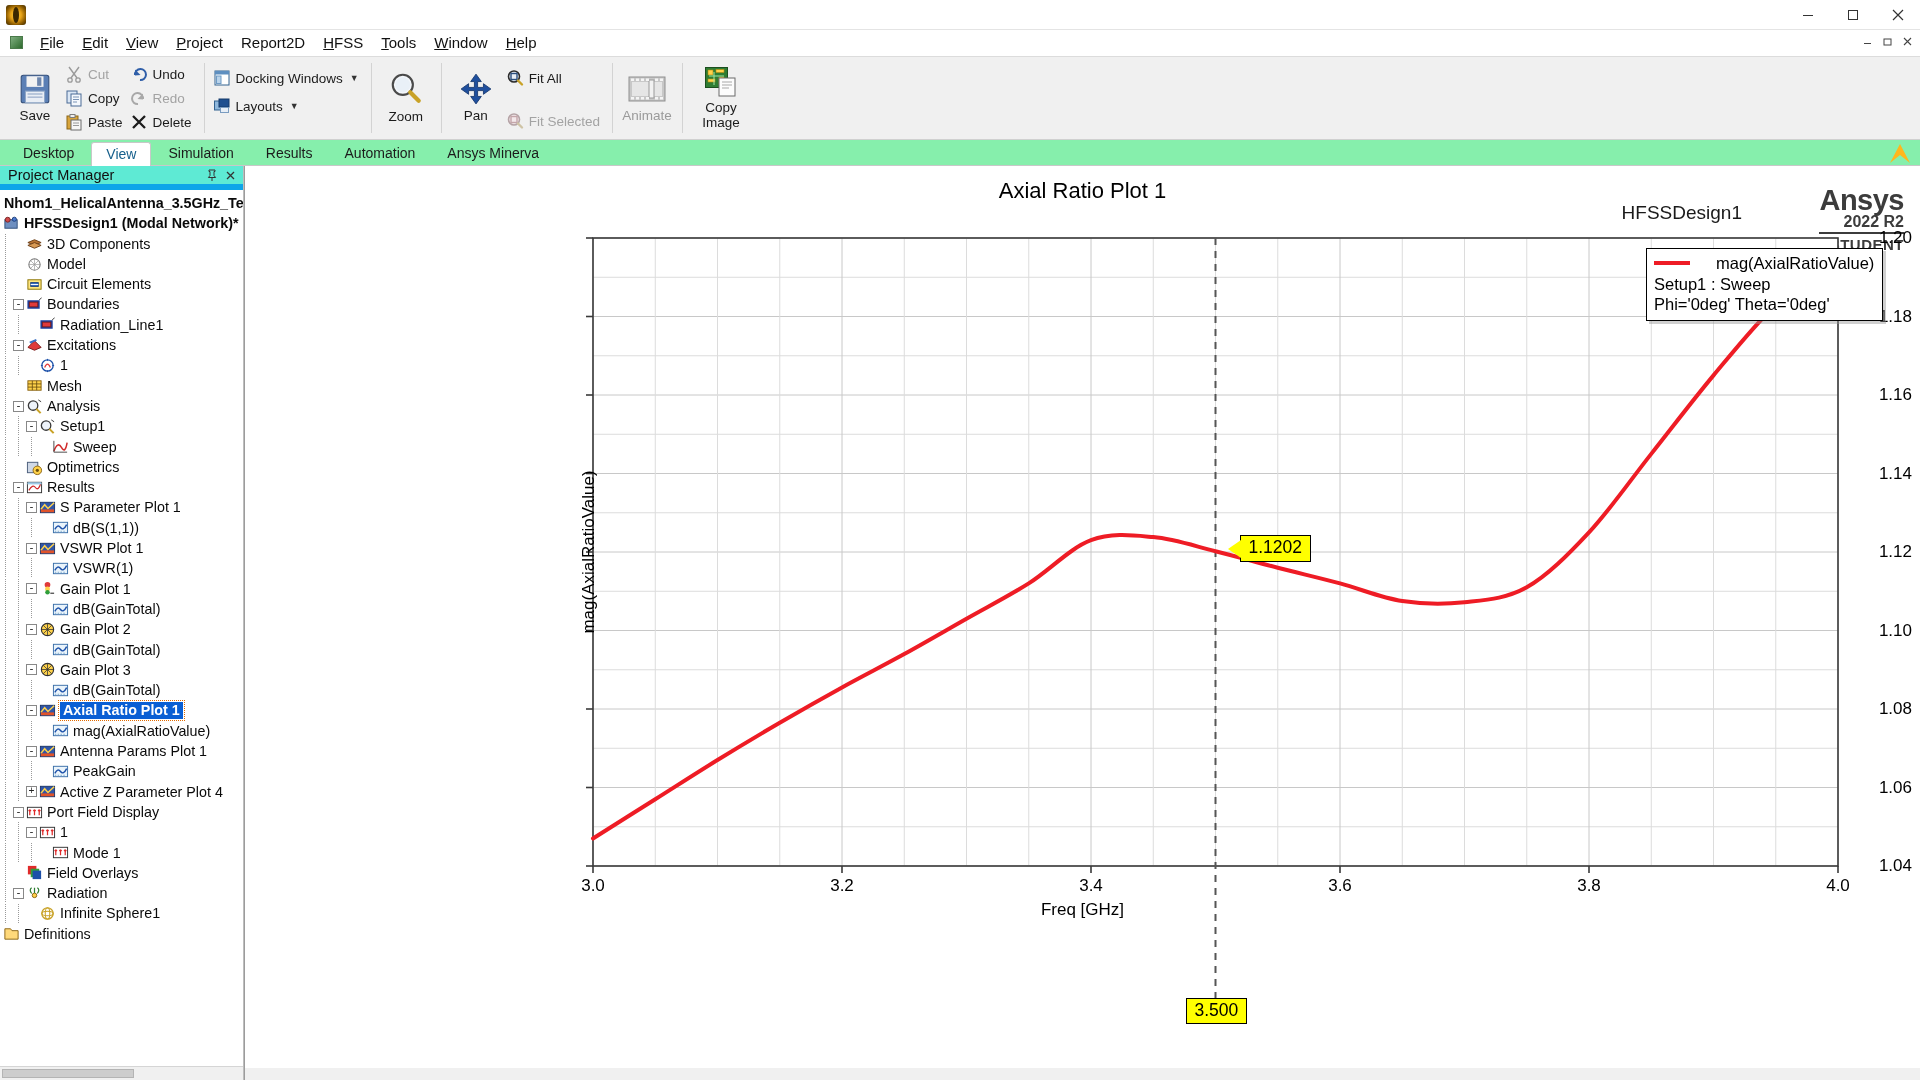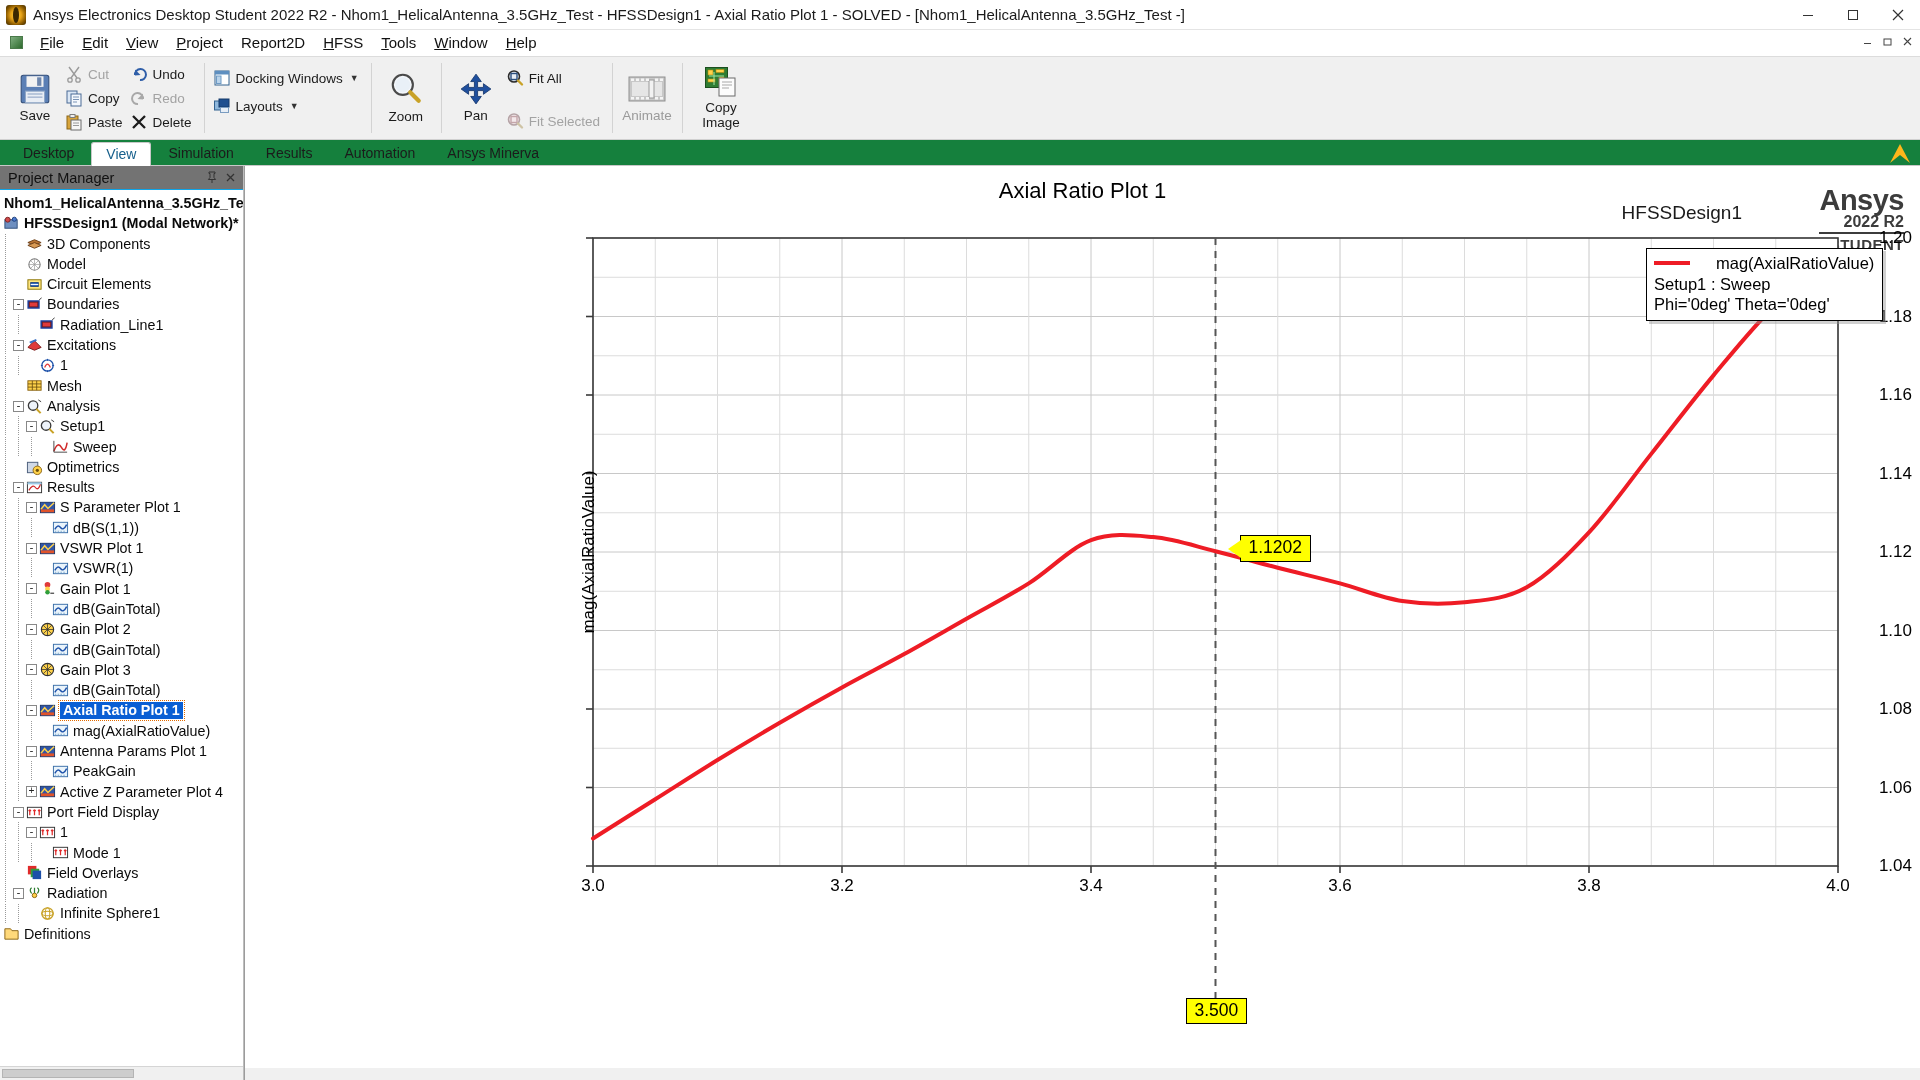--- a/index.html
+++ b/index.html
@@ -69,21 +69,21 @@
   .small-btn {
     display:flex; align-items:center; gap:5px; padding:1px 5px 1px 2px; min-height:22px;
   }
   .small-btn .lbl { font-size:13.5px; color:#1b1b1b; white-space:nowrap; }
   .small-btn.disabled .lbl { color:#a3a3a3; }
   .ico { width:18px; height:18px; flex:none; display:block; }
   .caret { font-size:9px; color:#333; margin-left:2px; }
 
   
   #tabstrip {
-    height:26px; background:#15803d; display:flex; align-items:flex-end;
+    height:26px; background:#86efac; display:flex; align-items:flex-end;
     border-bottom:1px solid #c8c8c8; padding-left:8px; position:relative;
   }
   .tab {
     padding:4px 14px 5px; font-size:14px; color:#1b1b1b; line-height:1;
     border:1px solid transparent; border-bottom:none; margin-right:2px;
   }
   .tab.active {
     background:#ffffff; border-color:#c8c8c8; color:#17608c;
     border-radius:3px 3px 0 0; position:relative; top:1px;
   }
@@ -93,22 +93,22 @@
 
   
   #main { display:flex; height:calc(1080px - 30px - 26px - 84px - 26px); }
 
   
   #pm {
     width:244px; flex:none; background:#ffffff; border-right:1px solid #bdbdbd;
     display:flex; flex-direction:column; position:relative;
   }
   #pm-header {
-    height:24px; display:flex; align-items:center; background:#737373;
-    border-bottom:1px solid #0ea5e9; padding:0 4px 0 8px; flex:none;
+    height:24px; display:flex; align-items:center; background:#5eead4;
+    border-bottom:6px solid #0ea5e9; padding:0 4px 0 8px; flex:none;
   }
   #pm-title { font-size:14.5px; color:#111; flex:1; }
   .pm-hdr-btn { width:18px; height:18px; display:flex; align-items:center; justify-content:center;
     color:#333; font-size:13px; }
   #pm-tree { flex:1; overflow:hidden; padding:3px 0 0 0; }
   .node { display:flex; align-items:center; height:20.3px; white-space:nowrap; position:relative; }
   .node .lbl { font-size:14.3px; color:#0a0a0a; line-height:1; }
   .node.bold .lbl { font-weight:bold; }
   .node.selected .lbl {
     background:#0a5fd4; color:#fff; padding:1px 3px; outline:1px dotted #e06a00;
@@ -188,21 +188,20 @@
   }
   #hscroll-bottom {
     position:absolute; left:0; right:0; bottom:0; height:12px; background:#f0f0f0;
   }
 </style>
 </head>
 <body>
 
 <div id="titlebar">
   <div id="app-icon"></div>
-  <div id="title-text">Ansys Electronics Desktop Student 2022 R2 - Nhom1_HelicalAntenna_3.5GHz_Test - HFSSDesign1 - Axial Ratio Plot 1 - SOLVED - [Nhom1_HelicalAntenna_3.5GHz_Test -]</div>
   <div id="win-controls">
     <div class="win-btn">
       <svg width="12" height="12" viewBox="0 0 12 12">
           <rect x="1" y="6" width="10" height="1" fill="#333"></rect>
         </svg>
     </div>
     <div class="win-btn">
       <svg width="12" height="12" viewBox="0 0 12 12">
           <rect x="1.5" y="1.5" width="9" height="9" fill="none" stroke="#333"></rect>
         </svg>
@@ -902,20 +901,21 @@
         <line x1="597.0000000000002" y1="700" x2="597.0000000000002" y2="707" stroke="#3a3a3a" stroke-width="1.6"></line>
         <line x1="845.9999999999999" y1="700" x2="845.9999999999999" y2="707" stroke="#3a3a3a" stroke-width="1.6"></line>
         <line x1="1095" y1="700" x2="1095" y2="707" stroke="#3a3a3a" stroke-width="1.6"></line>
         <line x1="1343.9999999999998" y1="700" x2="1343.9999999999998" y2="707" stroke="#3a3a3a" stroke-width="1.6"></line>
         <line x1="1593" y1="700" x2="1593" y2="707" stroke="#3a3a3a" stroke-width="1.6"></line>
         <line x1="970.5" y1="72" x2="970.5" y2="832" stroke="#555" stroke-width="2" stroke-dasharray="7 6"></line>
         <path d="M348.00,672.53 C358.37,665.98 389.50,646.36 410.25,633.28 C431.00,620.19 451.75,606.78 472.50,594.03 C493.25,581.27 514.00,568.84 534.75,556.74 C555.50,544.64 576.25,532.86 597.00,521.41 C617.75,509.96 638.50,499.50 659.25,488.05 C680.00,476.60 700.75,464.50 721.50,452.73 C742.25,440.95 763.00,430.48 783.75,417.40 C804.50,404.32 825.25,381.94 846.00,374.22 C866.75,366.51 887.50,369.25 908.25,371.09 C929.00,372.92 949.75,380.11 970.50,385.21 C991.25,390.32 1012.00,396.34 1032.75,401.70 C1053.50,407.06 1074.25,411.84 1095.00,417.40 C1115.75,422.96 1136.50,431.92 1157.25,435.06 C1178.00,438.20 1198.75,438.53 1219.50,436.24 C1240.25,433.95 1261.00,432.97 1281.75,421.33 C1302.50,409.68 1323.25,388.62 1344.00,366.38 C1364.75,344.13 1385.50,314.04 1406.25,287.87 C1427.00,261.71 1447.75,234.23 1468.50,209.37 C1489.25,184.52 1510.00,158.68 1530.75,138.72 C1551.50,118.77 1582.63,97.84 1593.00,89.66" fill="none" stroke="#ee1c25" stroke-width="4" stroke-linecap="round" stroke-linejoin="round"></path>
       </svg>
 
     <div id="y-axis-label" style="top: 386px; left: 262px;">mag(AxialRatioValue)</div>
+    <div id="x-axis-label" style="bottom: 160px;">Freq [GHz]</div>
 
     <div id="legend" style="left: 1401px; top: 82px;">
       <div class="row1">
         <span class="swatch"></span>
         <span class="t">mag(AxialRatioValue)</span>
       </div>
       <div class="t">Setup1 : Sweep</div>
       <div class="t">Phi='0deg' Theta='0deg'</div>
     </div>
 

